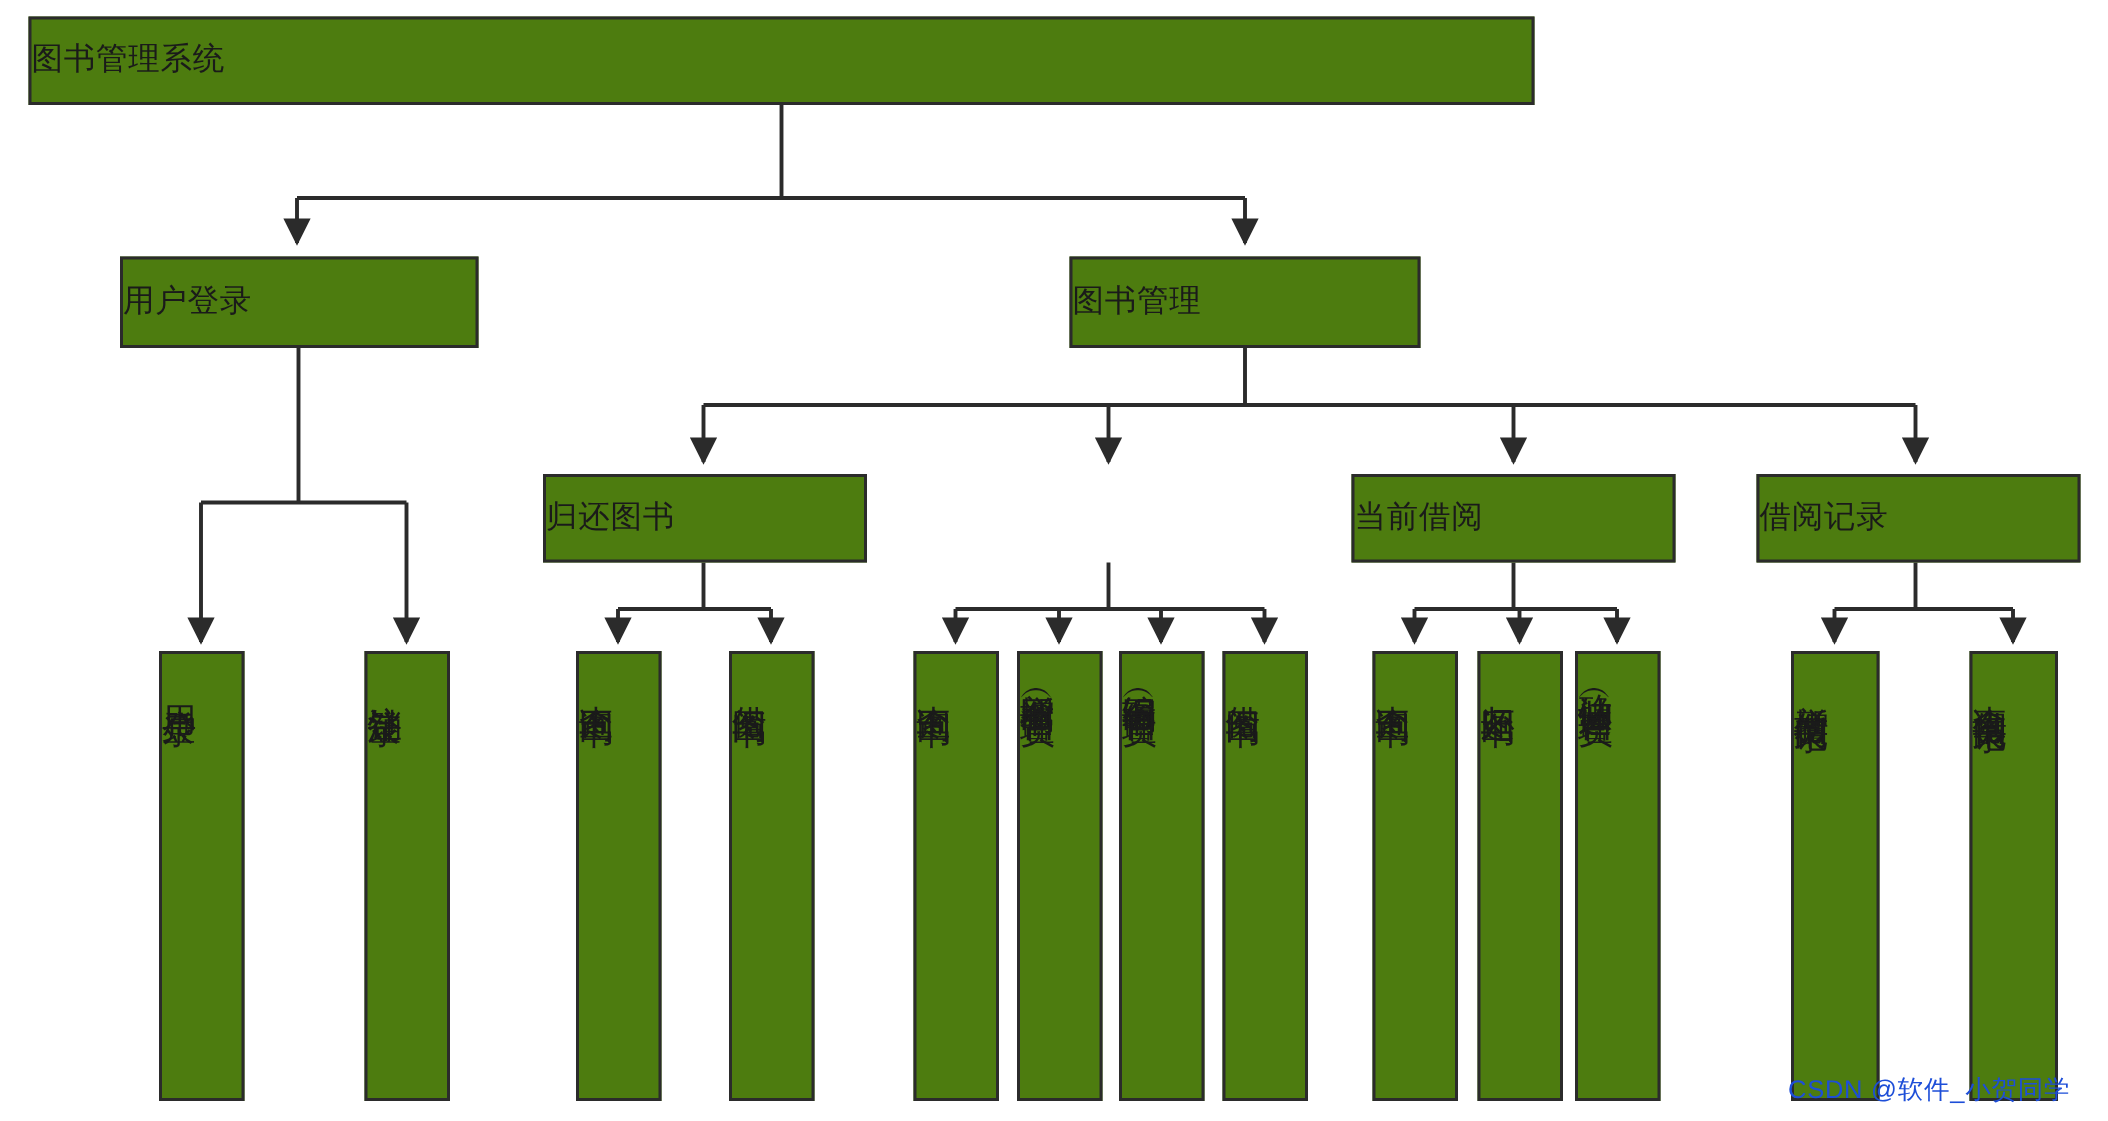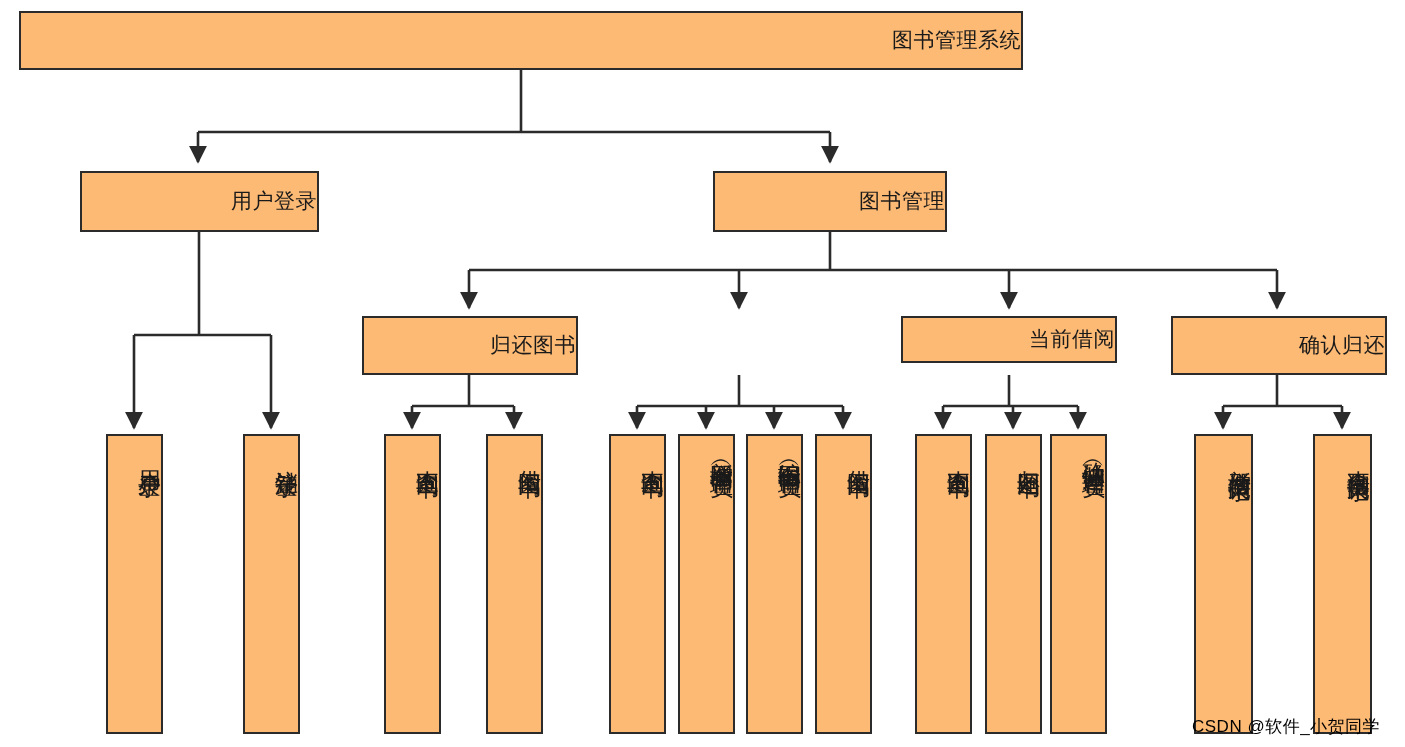--- a/index.html
+++ b/index.html
@@ -19,25 +19,25 @@
     position: absolute;
     left: 0;
     top: 0;
     width: 1405px;
     height: 747px;
     pointer-events: none;
   }
   .node {
     position: absolute;
     box-sizing: border-box;
-    background: #fdba74;
+    background: #4d7c0f;
     border: 2.4px solid #2b2b2b;
     display: flex;
     align-items: center;
-    justify-content: flex-end;
+    justify-content: flex-start;
     color: #1a1a1a;
   }
   .node .lbl {
     display: block;
     text-align: center;
     line-height: 1.08;
     white-space: nowrap;
   }
   .node.horiz .lbl {
     font-size: 21px;
@@ -50,21 +50,21 @@
   .node.vert .lbl {
     writing-mode: vertical-rl;
     text-orientation: upright;
     font-size: 23px;
     letter-spacing: 2px;
     line-height: 1;
   }
   .watermark {
     position: absolute;
     font-size: 17px;
-    color: #000000;
+    color: #1d4ed8;
     white-space: nowrap;
     letter-spacing: 0.5px;
   }
 </style>
 </head>
 <body>
 
 <div id="canvas">
 
   <svg class="edges" viewBox="0 0 1405 747" xmlns="http://www.w3.org/2000/svg">
@@ -127,26 +127,26 @@
 
   <div class="node horiz" style="left:713px; top:171px; width:234px; height:61px;">
     <span class="lbl">图书管理</span>
   </div>
 
   <div class="node horiz" style="left:362px; top:316px; width:216px; height:59px;">
     <span class="lbl">归还图书</span>
   </div>
 
 
-  <div class="node horiz" style="left:901px; top:316px; width:216px; height:47px;">
+  <div class="node horiz" style="left:901px; top:316px; width:216px; height:59px;">
     <span class="lbl">当前借阅</span>
   </div>
 
   <div class="node horiz" style="left:1171px; top:316px; width:216px; height:59px;">
-    <span class="lbl">确认归还</span>
+    <span class="lbl">借阅记录</span>
   </div>
 
   <div class="node vert" style="left:106px; top:434px; width:57px; height:300px;">
     <span class="lbl">用户登录</span>
   </div>
   <div class="node vert" style="left:243px; top:434px; width:57px; height:300px;">
     <span class="lbl">注销登录</span>
   </div>
 
   <div class="node vert" style="left:384px; top:434px; width:57px; height:300px;">

